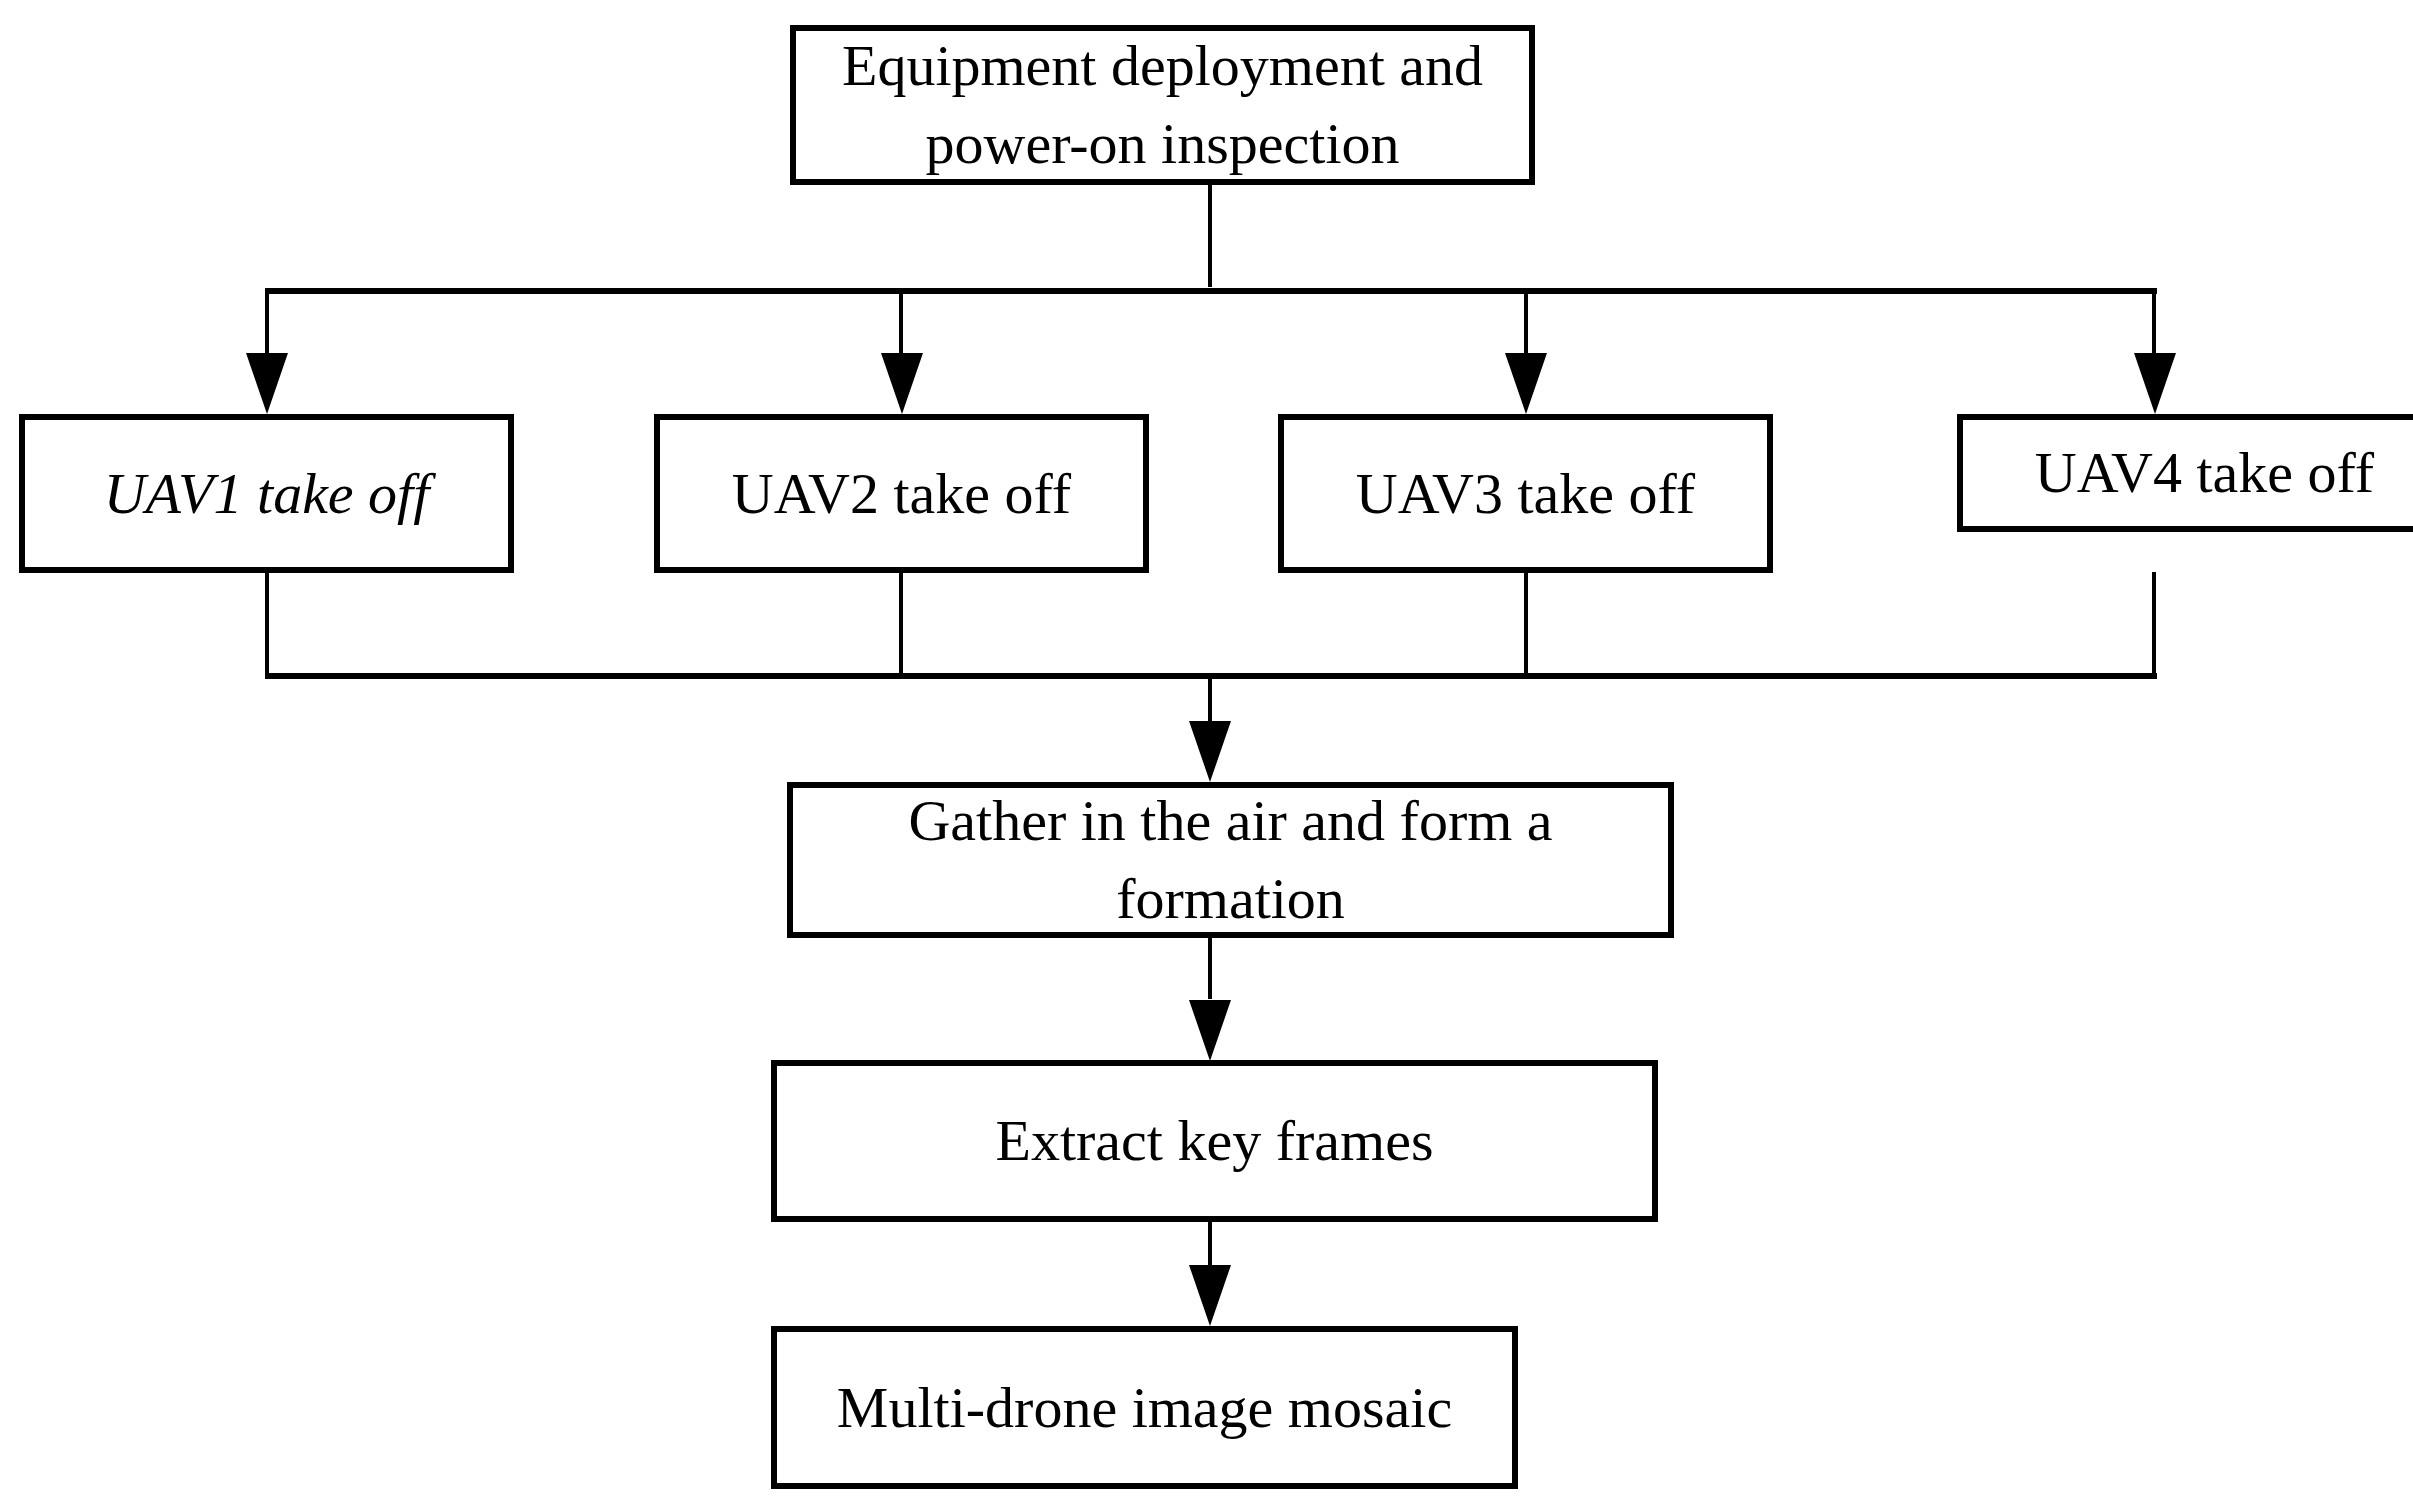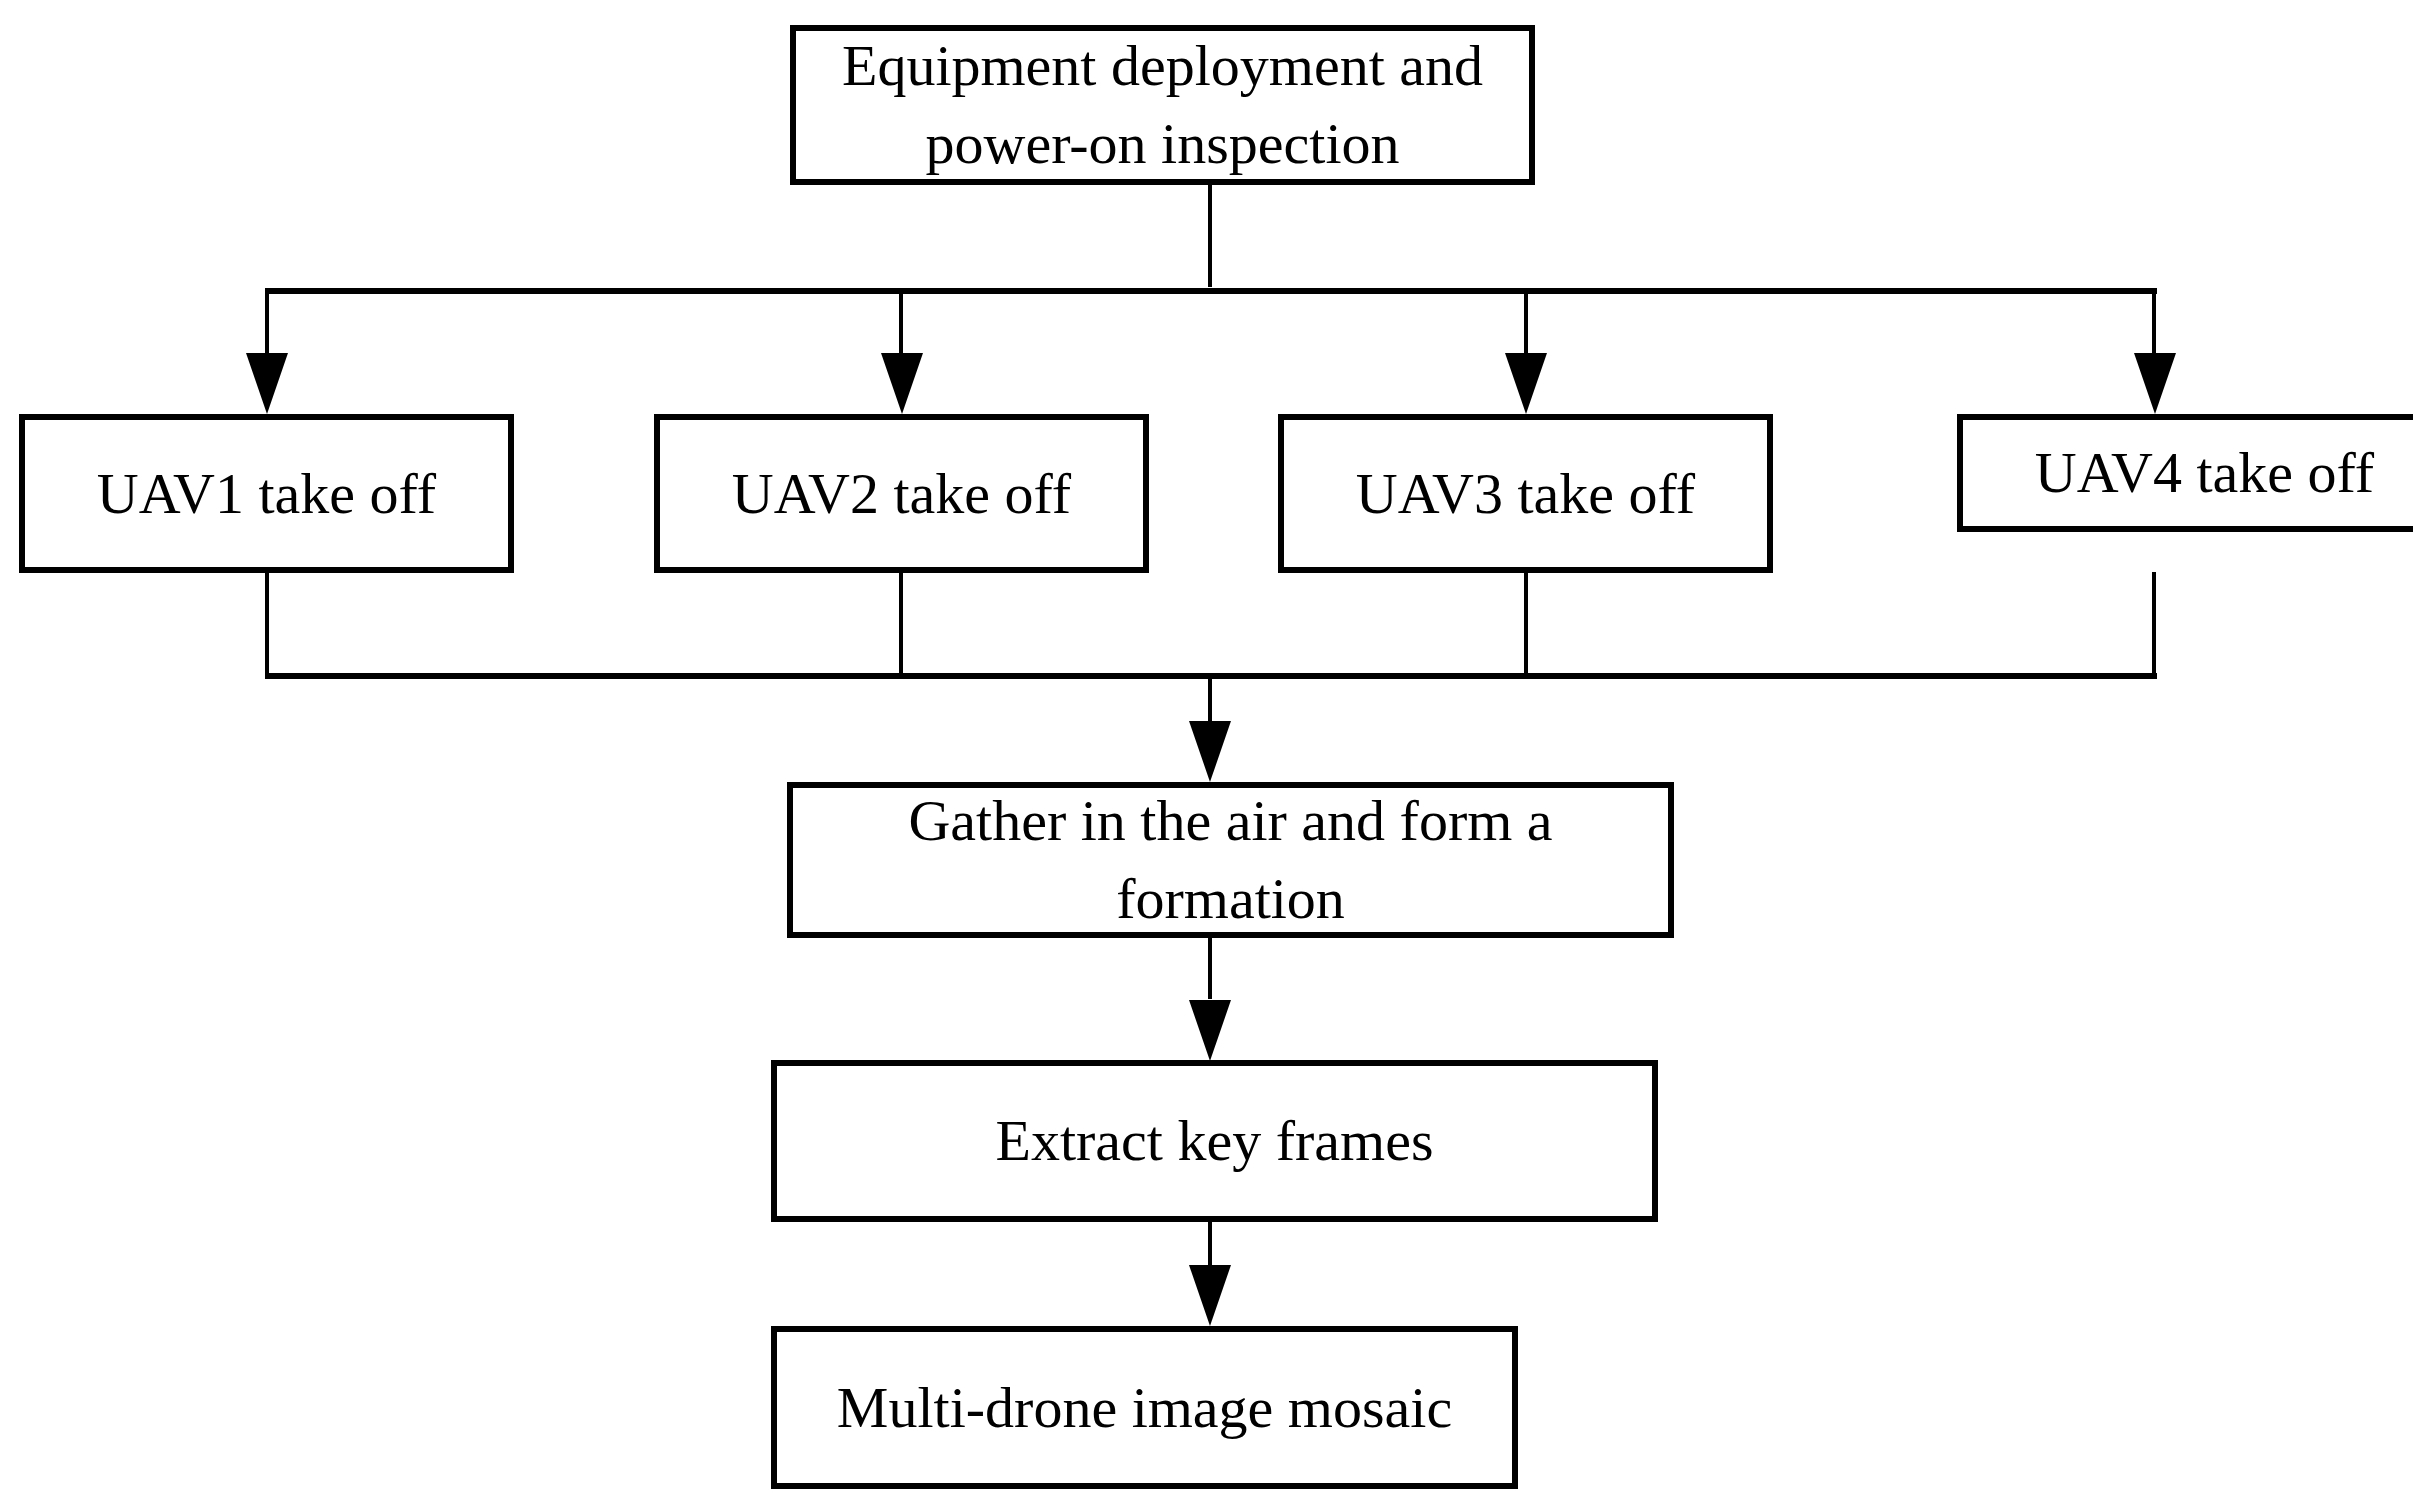--- a/index.html
+++ b/index.html
@@ -53,21 +53,21 @@
 </head>
 <body>
 
 <div class="canvas">
 
   <div class="node" style="left:771px; top:25px; width:745px; height:160px;margin-left:19px;">
     <span class="label">Equipment deployment and
 power-on inspection</span>
   </div>
 
-  <div class="node" style="left:19px; top:414px; width:495px; height:159px;">
+  <div class="node" style="left:19px; top:414px; width:495px; height:159px;font-style:italic;">
     <span class="label">UAV1 take off</span>
   </div>
 
   <div class="node" style="left:654px; top:414px; width:495px; height:159px;">
     <span class="label">UAV2 take off</span>
   </div>
 
   <div class="node" style="left:1278px; top:414px; width:495px; height:159px;">
     <span class="label">UAV3 take off</span>
   </div>

